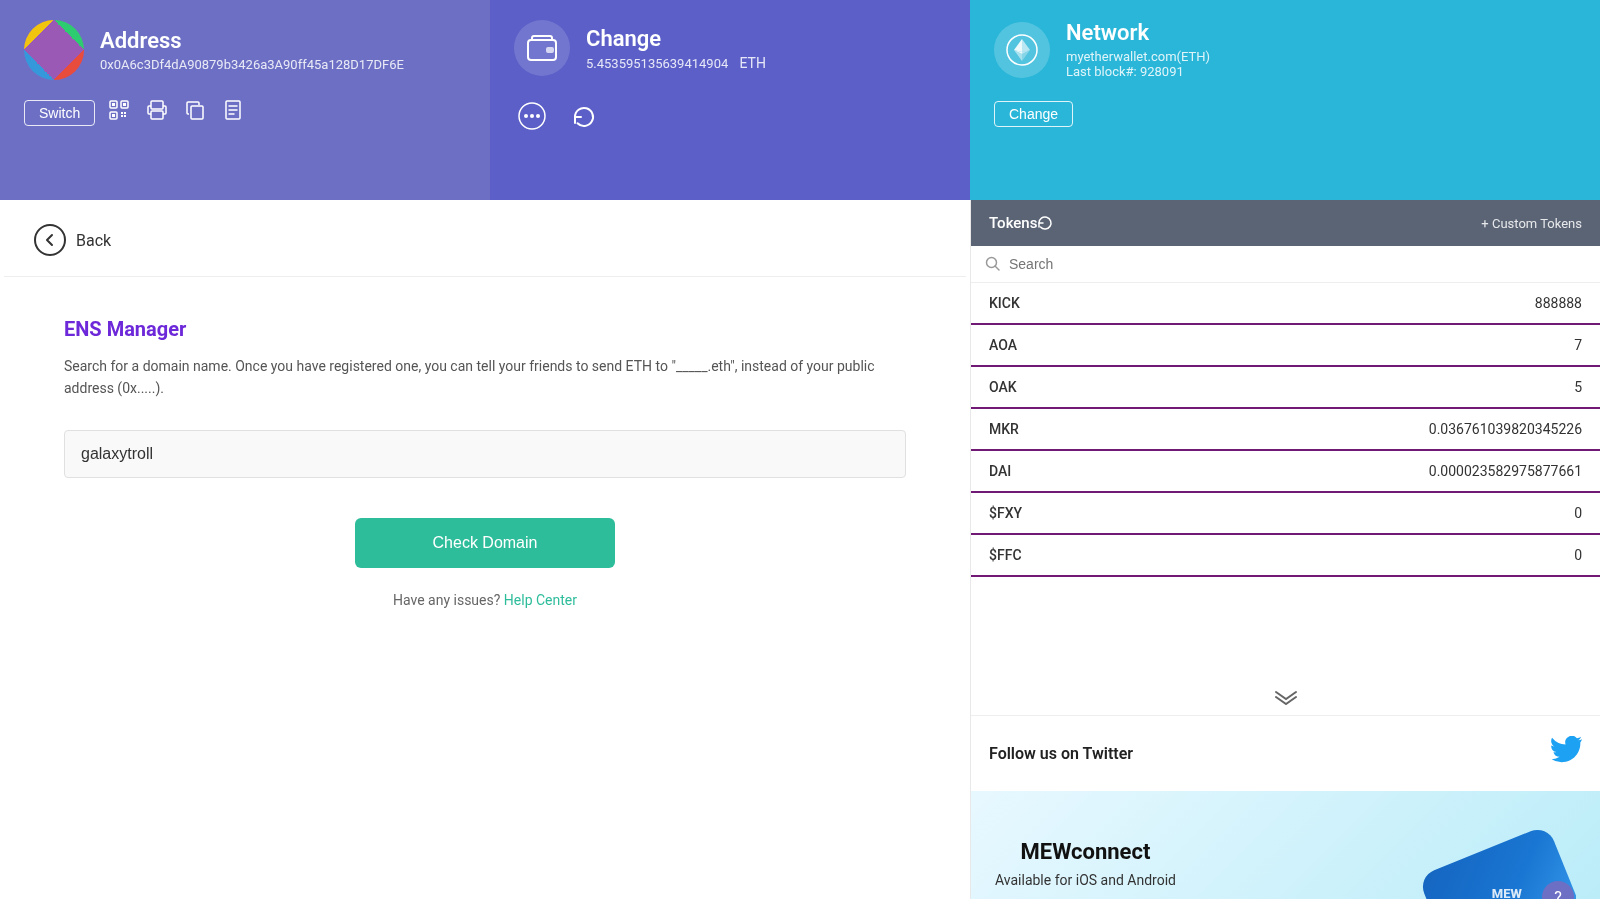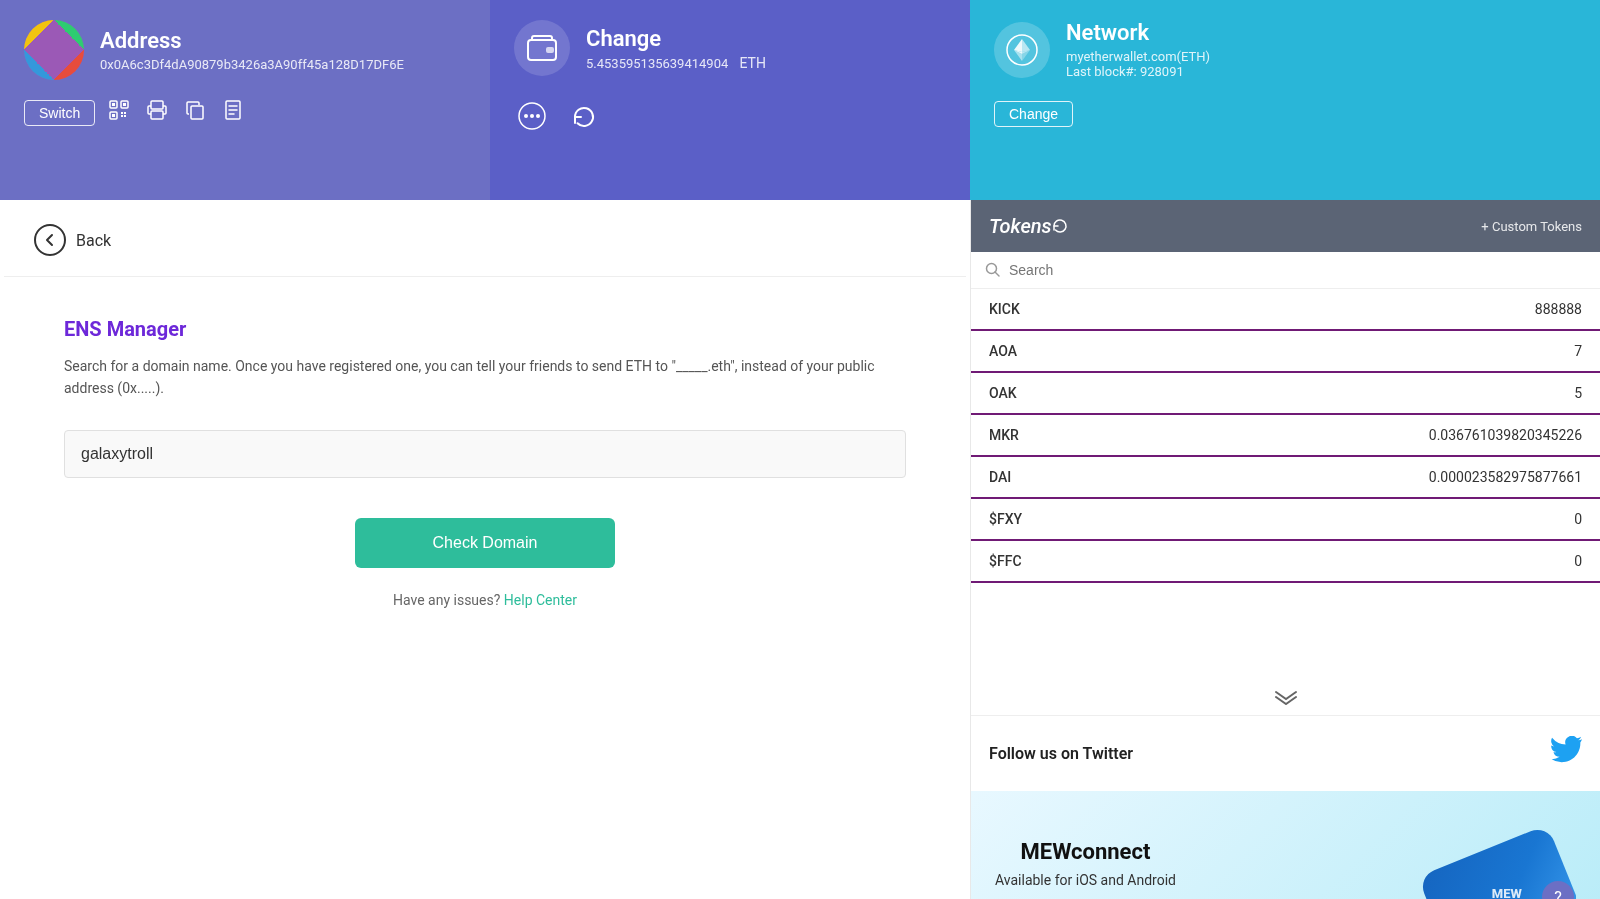--- a/index.html
+++ b/index.html
@@ -257,25 +257,24 @@
     .tokens-header {
       background: #5b6475;
       padding: 14px 18px;
       display: flex;
       align-items: center;
       justify-content: space-between;
     }
 
     .tokens-title {
       color: #fff;
-      font-size: 20px;
+      font-size: 15px;
       font-weight: 500;
       display: flex;
       align-items: center;
-      font-style: italic;
     }
 
     .custom-tokens-link {
       color: rgba(255,255,255,0.85);
       font-size: 13px;
       cursor: pointer;
     }
 
     .search-bar {
       padding: 10px 14px;

